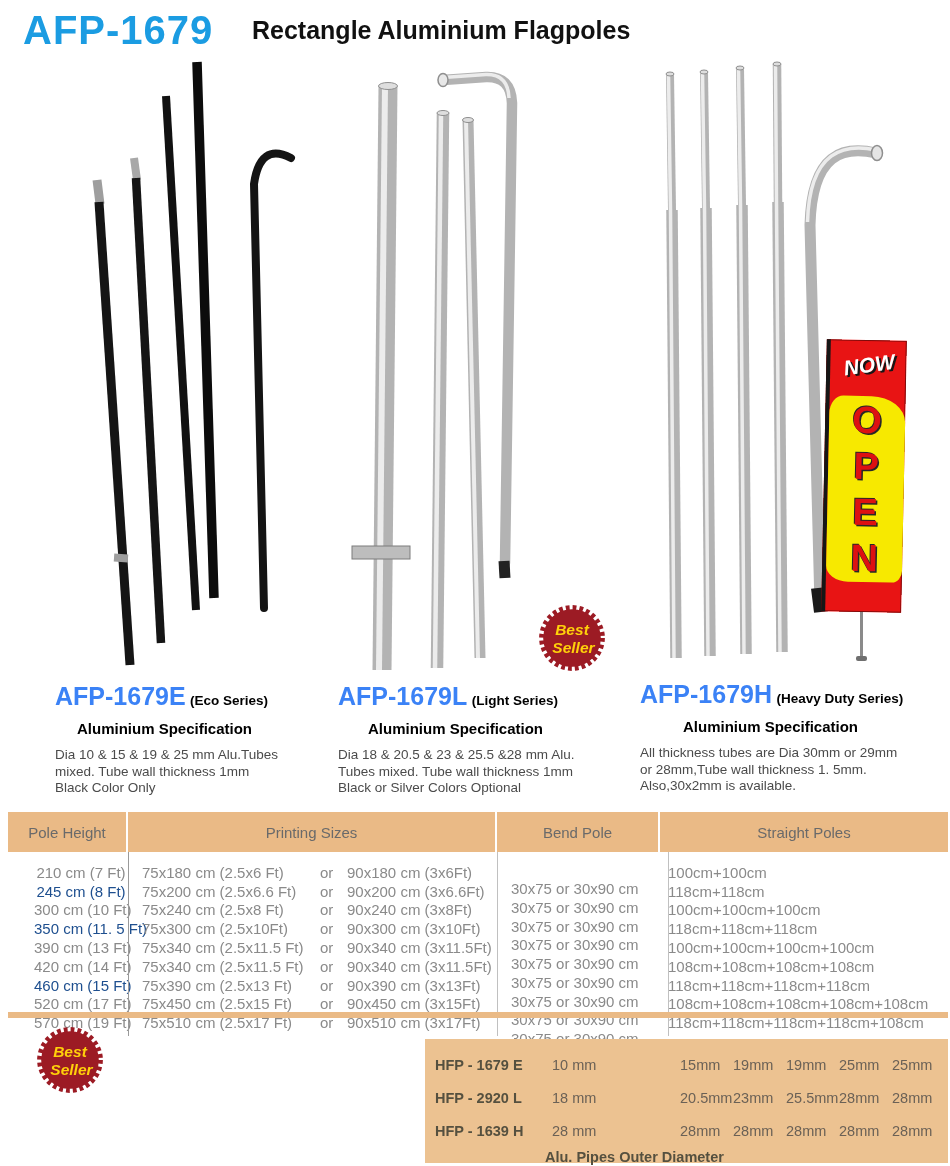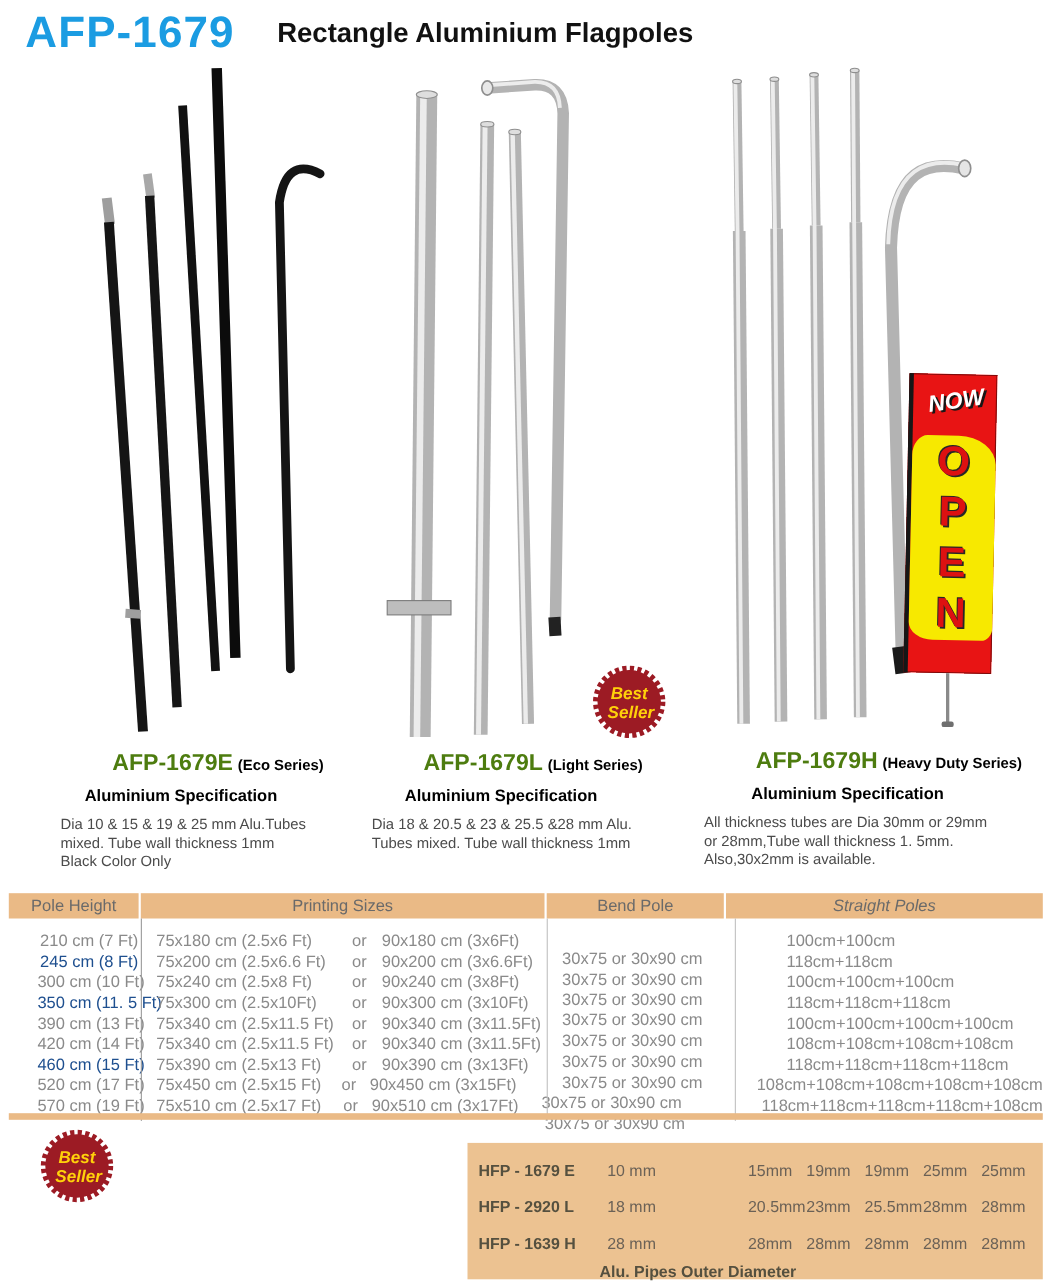--- a/index.html
+++ b/index.html
@@ -24,51 +24,51 @@
   .flag-yellow{position:absolute;left:4px;right:0;top:56px;bottom:30px;background:#f7e900;
                border-radius:14px 34px 10px 22px / 18px 26px 12px 16px;
                display:flex;flex-direction:column;align-items:center;justify-content:center;}
   .flag-letter{font-size:38px;line-height:46px;font-weight:bold;color:#dd1111;
                text-shadow:1.5px 1.5px 0 #272727, -1px -1px 0 #272727;}
   .flag-pole{position:absolute;left:860px;top:612px;width:3px;height:48px;background:#8a8a8a;}
   .flag-base{position:absolute;left:856px;top:656px;width:11px;height:5px;background:#6f6f6f;border-radius:2px;}
 
   
   .prod{position:absolute;width:300px;}
-  .prod-name{font-size:21px;font-weight:bold;color:#4d7c0f;margin-left:47px;}
+  .prod-name{font-size:25px;font-weight:bold;color:#3b82f6;}
   .prod-series{font-size:13.5px;font-weight:bold;color:#000;}
   .spec-title{font-size:15px;font-weight:bold;color:#000;margin-top:9px;margin-bottom:10px;}
   .spec-line{font-size:13.5px;color:#4b4b4b;line-height:16.5px;}
   #prod1{left:55px;top:682px;} #prod1 .spec-title{margin-left:22px;}
   #prod2{left:338px;top:682px;} #prod2 .spec-title{margin-left:30px;}
   #prod3{left:640px;top:680px;} #prod3 .spec-title{margin-left:43px;}
 
   
   .badge{position:absolute;}
   .badge text{font-family:"Liberation Sans",sans-serif;font-weight:bold;font-style:italic;
               fill:#ffd10a;font-size:21px;text-anchor:middle;}
   #badge-mid{left:534px;top:604px;}
   #badge-bottom{left:32px;top:1026px;}
 
   
   .size-table{position:absolute;left:8px;top:812px;width:940px;height:206px;}
-  .st-header{display:flex;gap:2px;height:23px;}
+  .st-header{display:flex;gap:2px;height:40px;}
   .st-hcell{background:#eaba86;color:#6a6a6a;font-size:15px;display:flex;align-items:center;
             justify-content:center;}
-  .st-h1{width:118px;} .st-h2{width:367px;} .st-h3{width:161px;} .st-h4{flex:1;font-style:italic;}
+  .st-h1{width:118px;} .st-h2{width:367px;} .st-h3{width:161px;} .st-h4{flex:1;}
   .st-body{position:relative;padding-top:11px;}
   .vline{position:absolute;top:0;bottom:-4px;width:1px;background:#9a9a9a;}
   .vl1{left:120px;} .vl2{left:489px;background:#c0c0c0;} .vl3{left:660px;background:#c0c0c0;}
   .trow{display:flex;height:18.8px;align-items:center;font-size:15px;color:#8a8a8a;white-space:nowrap;}
   .c-h{width:120px;padding-left:26px;box-sizing:border-box;text-align:center;}
   .c-p1{width:192px;padding-left:14px;box-sizing:border-box;}
   .c-or{width:27px;}
   .c-p2{width:150px;}
   .c-b{width:171px;padding-left:14px;box-sizing:border-box;margin-top:32px;}
-  .c-s{padding-left:15px;margin-left:32px;}
+  .c-s{}
   .trow.blue .c-h{color:#1e4f8f;}
   .st-bottombar{position:absolute;left:0;right:0;top:200px;height:6px;background:#eaba86;}
 
   
   .dia-table{position:absolute;left:425px;top:1028px;width:523px;height:124px;background:#ecc291;
              box-sizing:border-box;padding-top:9px;margin-top:11px;}
   .drow{display:flex;align-items:center;font-size:14.5px;color:#6b6156;height:33px;white-space:nowrap;}
   .d-model{width:127px;padding-left:10px;box-sizing:border-box;font-weight:bold;color:#55503f;}
   .d-base{width:128px;}
   .d-v{width:53px;}
@@ -160,20 +160,21 @@
   </div>
 
   <div class="prod" id="prod2">
     <div>
       <span class="prod-name">AFP-1679L</span>
       <span class="prod-series">(Light Series)</span>
     </div>
     <div class="spec-title">Aluminium Specification</div>
     <div class="spec-line">Dia 18 &amp; 20.5 &amp; 23 &amp; 25.5 &amp;28 mm Alu.</div>
     <div class="spec-line">Tubes mixed. Tube wall thickness 1mm</div>
+    <div class="spec-line">Black or Silver Colors Optional</div>
   </div>
 
   <div class="prod" id="prod3">
     <div>
       <span class="prod-name">AFP-1679H</span>
       <span class="prod-series">(Heavy Duty Series)</span>
     </div>
     <div class="spec-title">Aluminium Specification</div>
     <div class="spec-line">All thickness tubes are Dia 30mm or 29mm</div>
     <div class="spec-line">or 28mm,Tube wall thickness 1. 5mm.</div>

